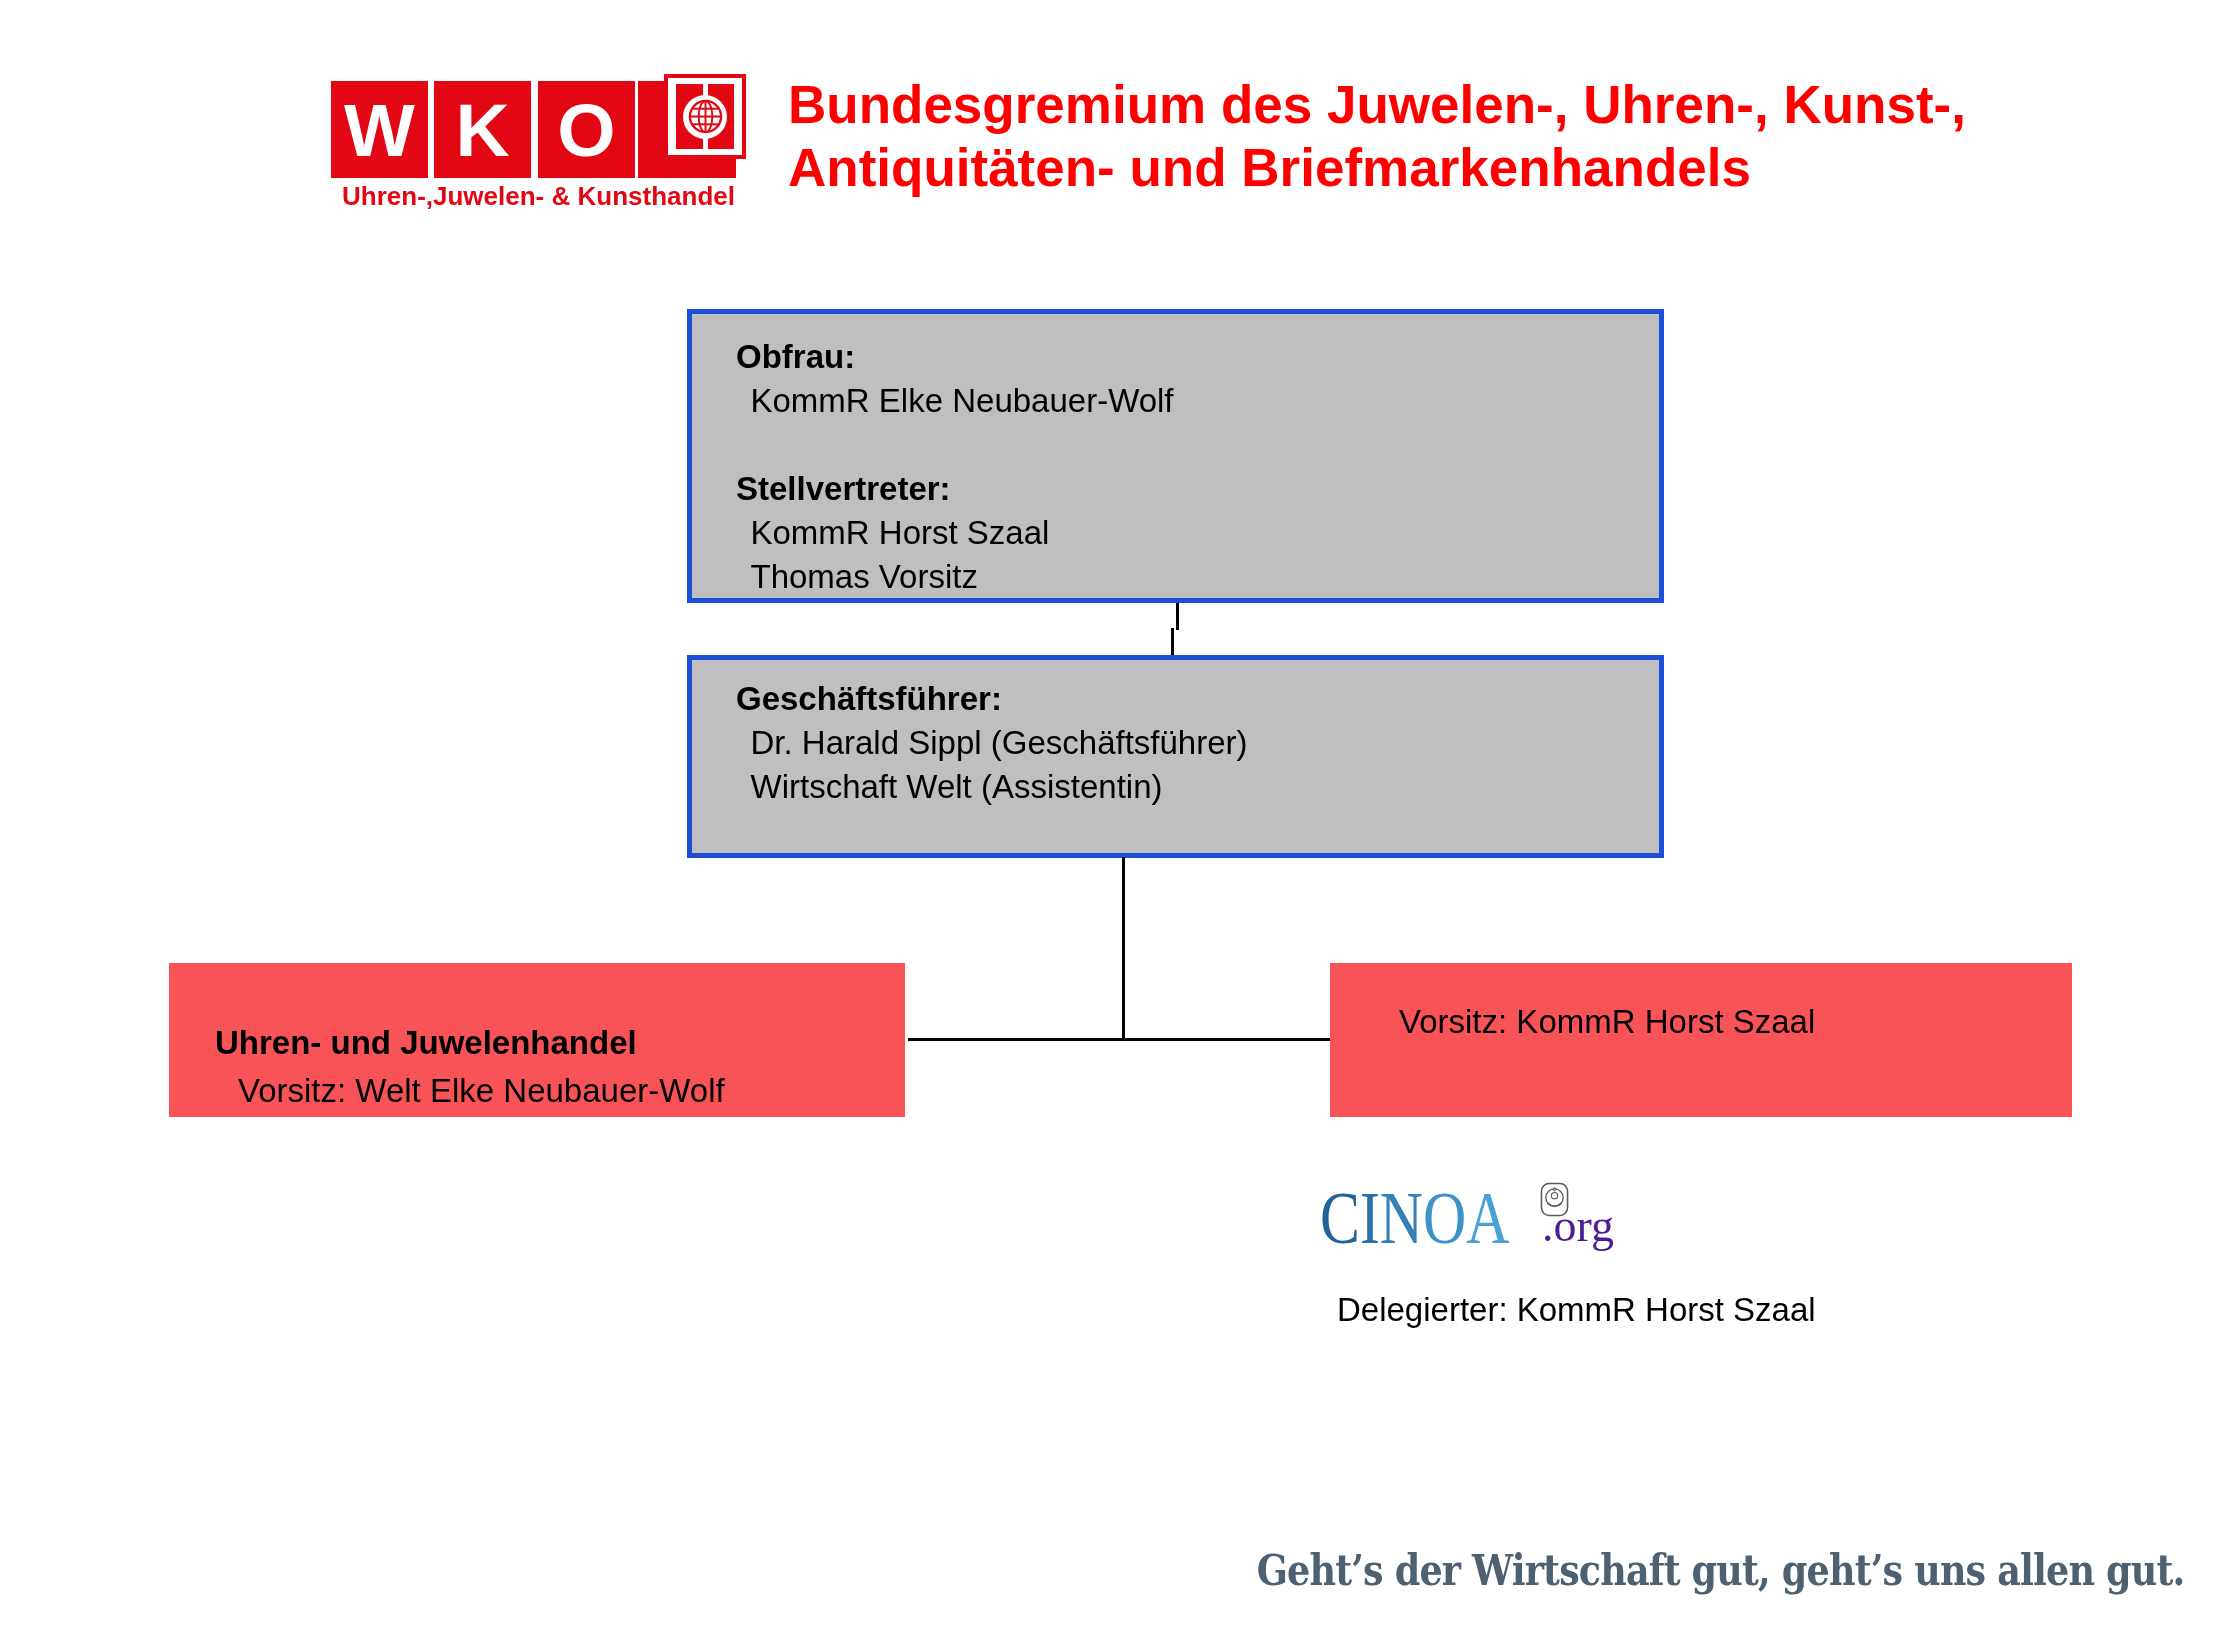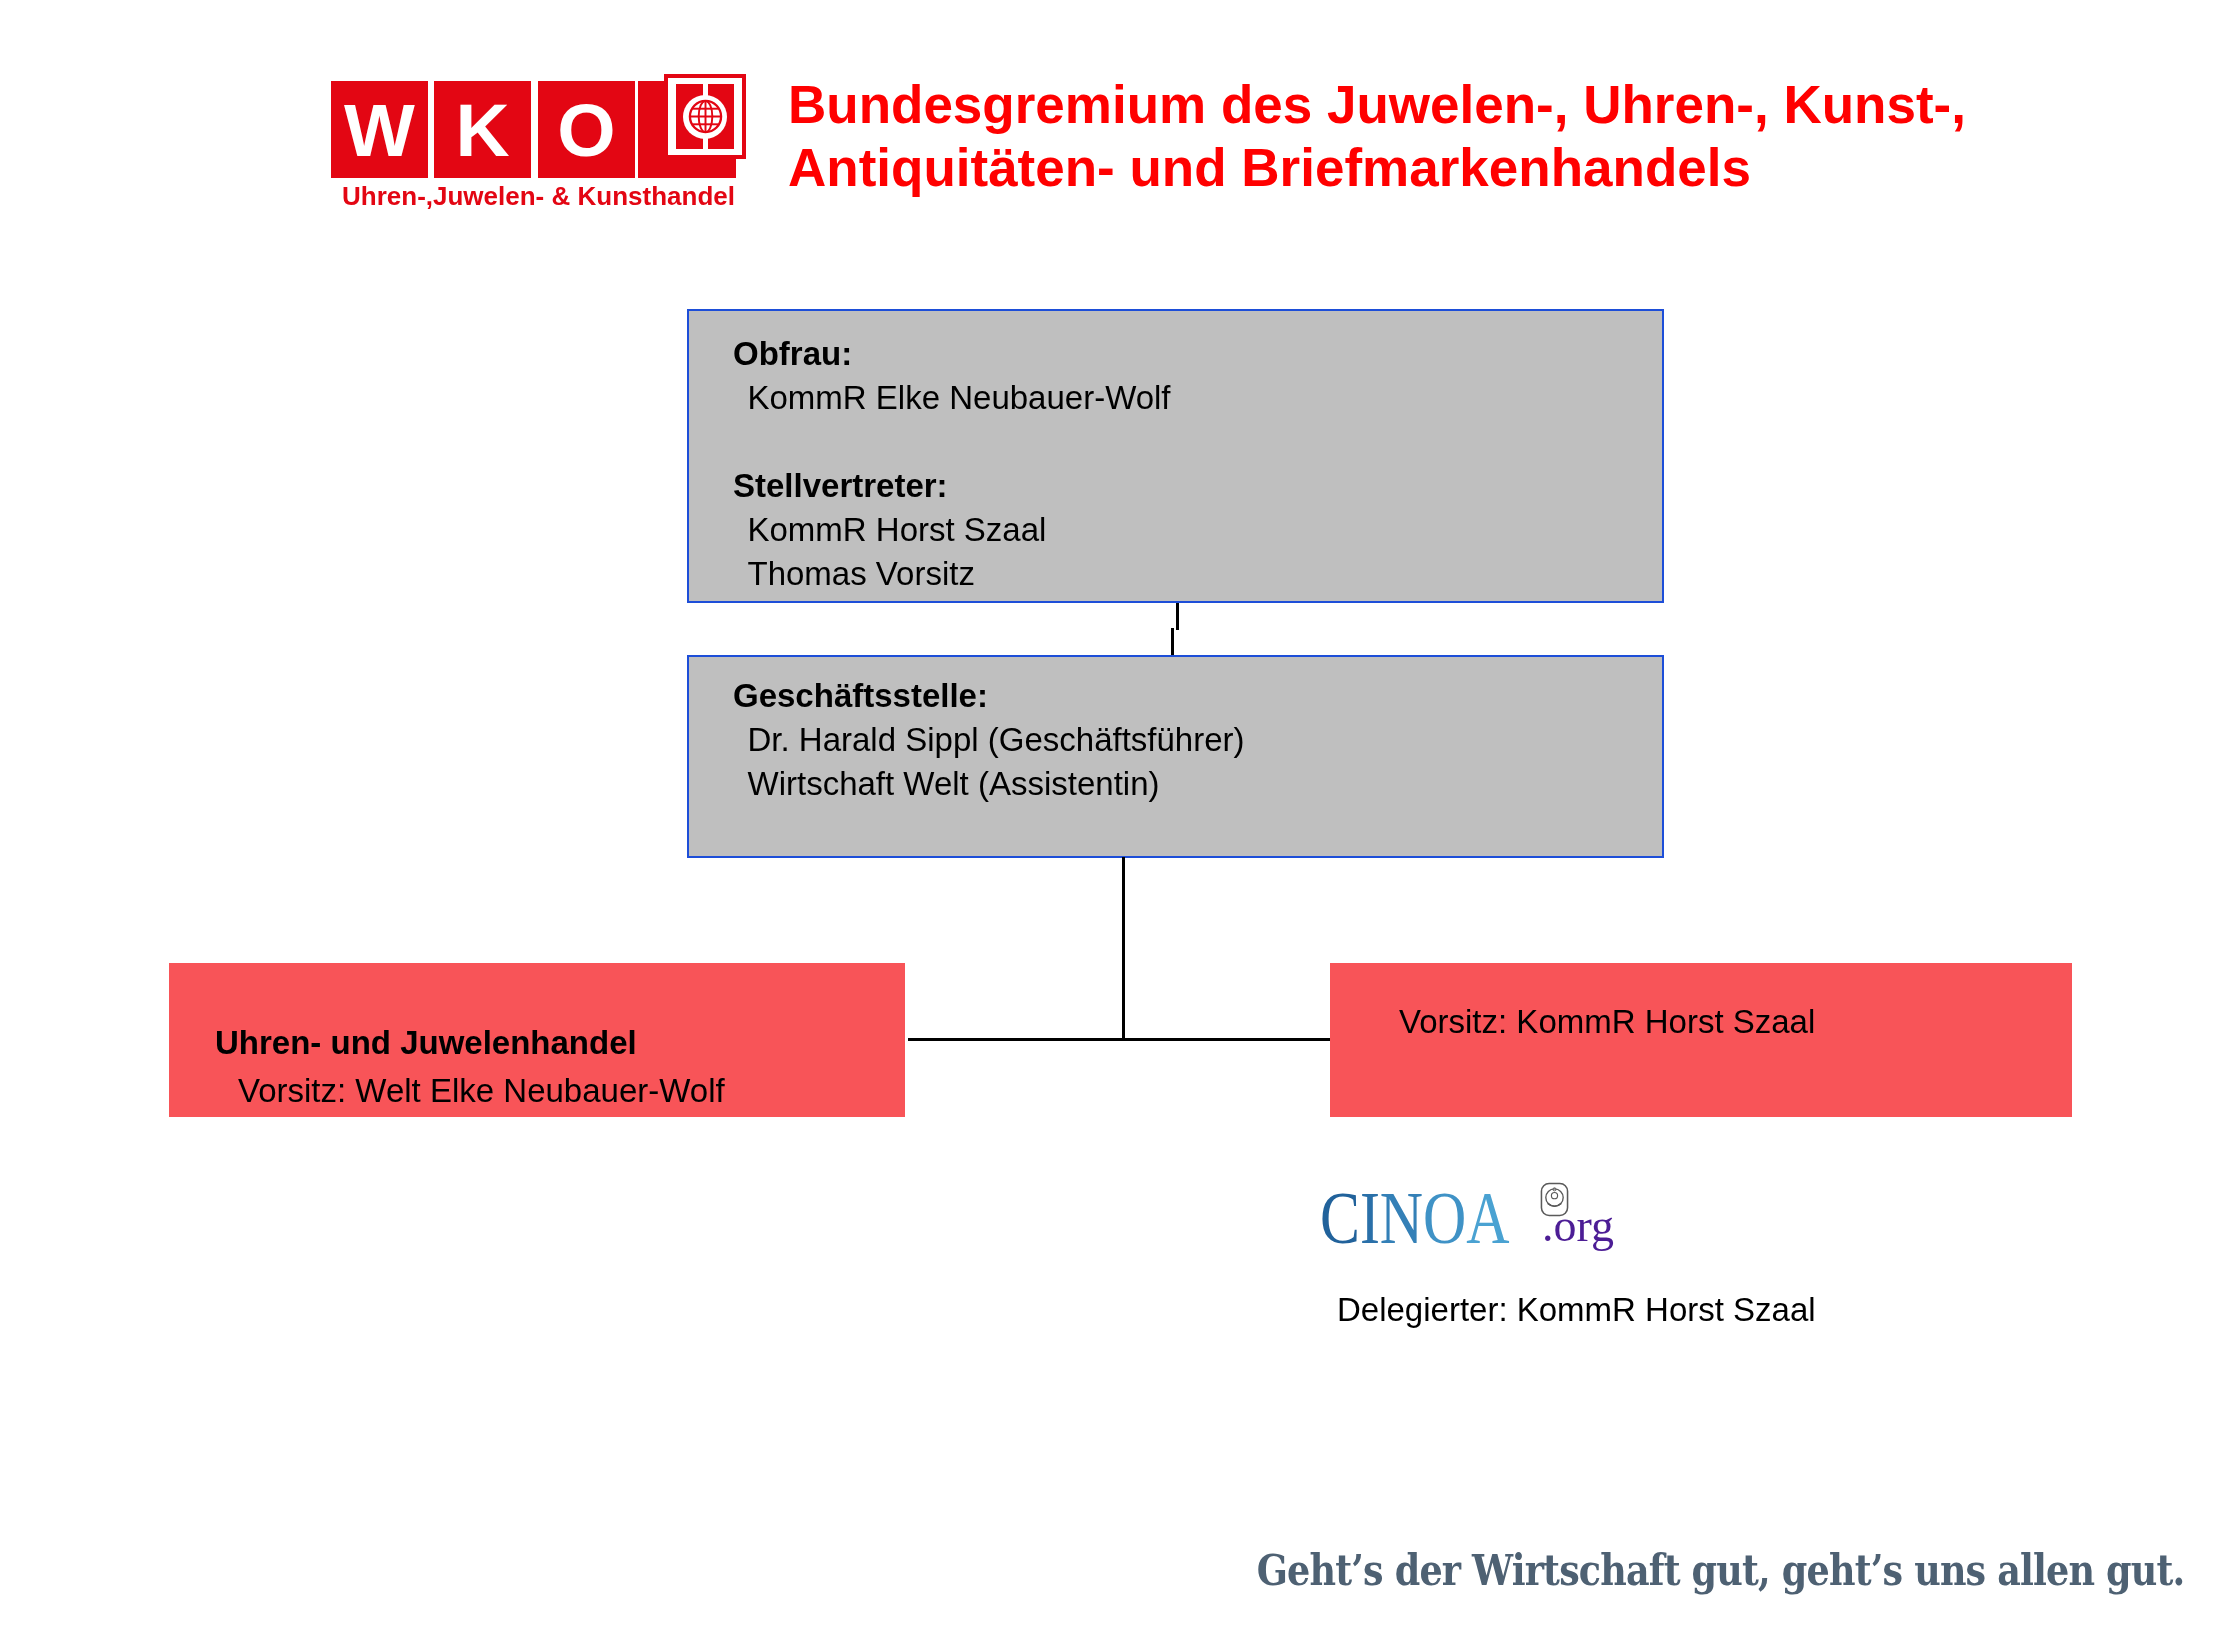--- a/index.html
+++ b/index.html
@@ -21,21 +21,21 @@
   .emblem-globe{position:absolute;left:50%;top:50%;transform:translate(-50%,-50%);width:44px;height:44px;
           background:#fff;border-radius:50%;display:flex;align-items:center;justify-content:center;}
   .wko-subtext{position:absolute;left:0;top:100px;width:415px;text-align:center;color:#E30613;
           font-weight:bold;font-size:26px;white-space:nowrap;}
 
   
   .page-title{position:absolute;left:788px;top:73px;color:#FF0000;font-weight:bold;
           font-size:53px;line-height:63px;white-space:nowrap;}
 
   
-  .gray-box{position:absolute;left:687px;width:977px;background:#BFBFBF;border:2px solid #1d4ed8;
+  .gray-box{position:absolute;left:687px;width:977px;background:#BFBFBF;border:5px solid #1d4ed8;
           box-sizing:border-box;font-size:33px;line-height:44px;color:#000;}
   .box-board{top:309px;height:294px;padding:21px 9.7px 0 44px;}
   .box-office{top:655px;height:203px;padding:17.4px 9.7px 0 44px;}
   .row-label{font-weight:bold;}
   .row-person{padding-left:14.5px;}
   .row-blank{height:44px;}
 
   
   .conn{position:absolute;background:#000;}
   .conn-a1{left:1176px;top:603px;width:2.9px;height:27px;}
@@ -110,21 +110,21 @@
     <div class="row-blank"></div>
     <div class="row-label">Stellvertreter:</div>
     <div class="row-person">KommR Horst Szaal</div>
     <div class="row-person">Thomas Vorsitz</div>
   </div>
 
   <div class="conn conn-a1"></div>
   <div class="conn conn-a2"></div>
 
   <div class="gray-box box-office">
-    <div class="row-label">Geschäftsstelle:</div>
+    <div class="row-label">Geschäftsführer:</div>
     <div class="row-person">Dr. Harald Sippl (Geschäftsführer)</div>
     <div class="row-person">Wirtschaft Welt (Assistentin)</div>
   </div>
 
   <div class="conn conn-b-v"></div>
   <div class="conn conn-b-h"></div>
 
   <div class="red-box red-left">
     <div class="red-title">Uhren- und Juwelenhandel</div>
     <div class="red-sub">Vorsitz: Welt Elke Neubauer-Wolf</div>

